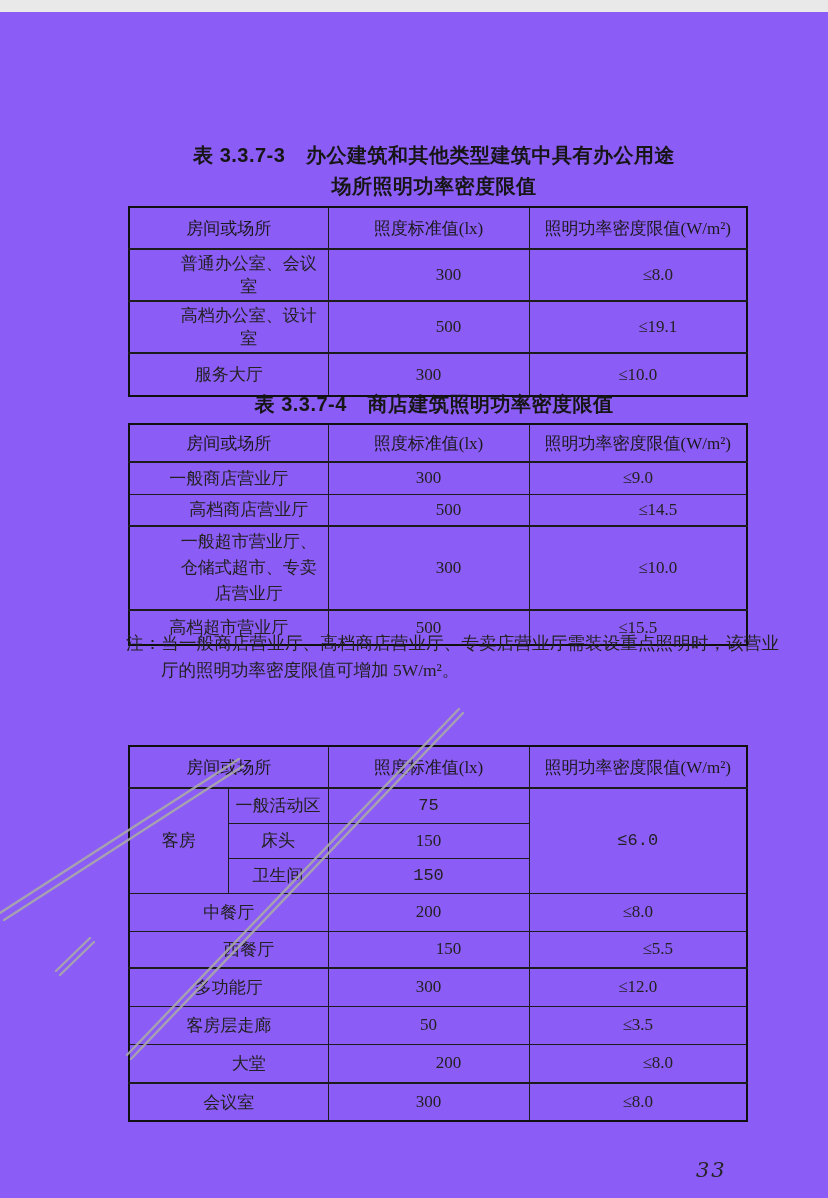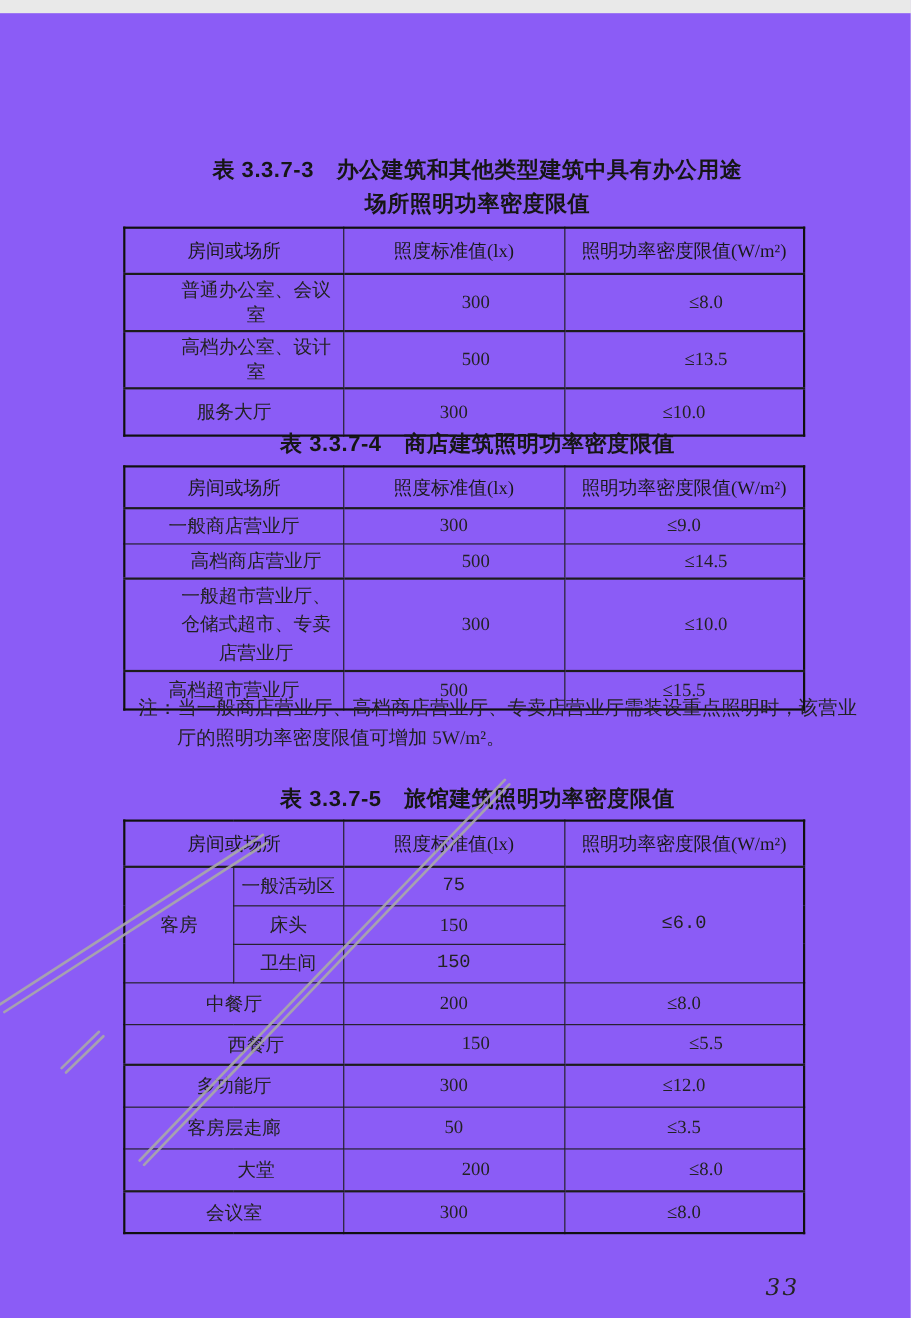--- a/index.html
+++ b/index.html
@@ -7,21 +7,21 @@
     position:relative;width:828px;height:1198px;margin:12px auto;
     background:#8b5cf6;overflow:hidden;
     font-family:"Liberation Serif","DejaVu Serif",serif;color:#1e1e1e;
   }
   .tbl-title{
     position:absolute;left:104px;width:660px;text-align:center;
     font-family:"Liberation Sans","DejaVu Sans",sans-serif;font-weight:bold;
     font-size:20px;line-height:31px;color:#161616;letter-spacing:0.5px;
   }
   table.datatable{
-    position:absolute;left:112px;width:618px;
+    position:absolute;left:128px;width:618px;
     border-collapse:collapse;table-layout:fixed;
     border:2px solid #101010;
   }
   table.datatable td{
     border:1px solid #1c1c1c;text-align:center;vertical-align:middle;
     font-size:17px;padding:2px 4px;color:#222;
   }
   tr.head td{border-bottom-width:2px;font-size:17px;color:#1a1a1a;}
   tr.hb td{border-bottom-width:2px;padding-left:44px;}
   td.hbc{border-bottom-width:2px;font-family:Liberation Mono, monospace;}
@@ -61,21 +61,21 @@
       <td>照明功率密度限值(W/m²)</td>
     </tr>
     <tr class="hb" style="height:43px;">
       <td>普通办公室、会议室</td>
       <td>300</td>
       <td>≤8.0</td>
     </tr>
     <tr class="hb" style="height:43px;">
       <td>高档办公室、设计室</td>
       <td>500</td>
-      <td>≤13.5</td>
+      <td>≤19.1</td>
     </tr>
     <tr style="height:43px;">
       <td>服务大厅</td>
       <td>300</td>
       <td>≤10.0</td>
     </tr>
   </tbody>
     </table>
 
   <div class="tbl-title" style="top:377px;">表 3.3.7-4　商店建筑照明功率密度限值</div>
@@ -110,21 +110,20 @@
     <tr style="height:35px;">
       <td>高档超市营业厅</td>
       <td>500</td>
       <td>≤15.5</td>
     </tr>
   </tbody>
     </table>
 
   <div class="note"><span>注：</span><span>当一般商店营业厅、高档商店营业厅、专卖店营业厅需装设重点照明时，该营业厅的照明功率密度限值可增加 5W/m²。</span></div>
 
-  <div class="tbl-title" style="top:700px;">表 3.3.7-5　旅馆建筑照明功率密度限值</div>
 
   <table class="datatable" style="top:733px;">
     <colgroup>
         <col style="width:99px">
         <col style="width:100px">
         <col style="width:201px">
         <col style="width:218px">
       </colgroup>
     <tbody>
         <tr class="head" style="height:42px;">

